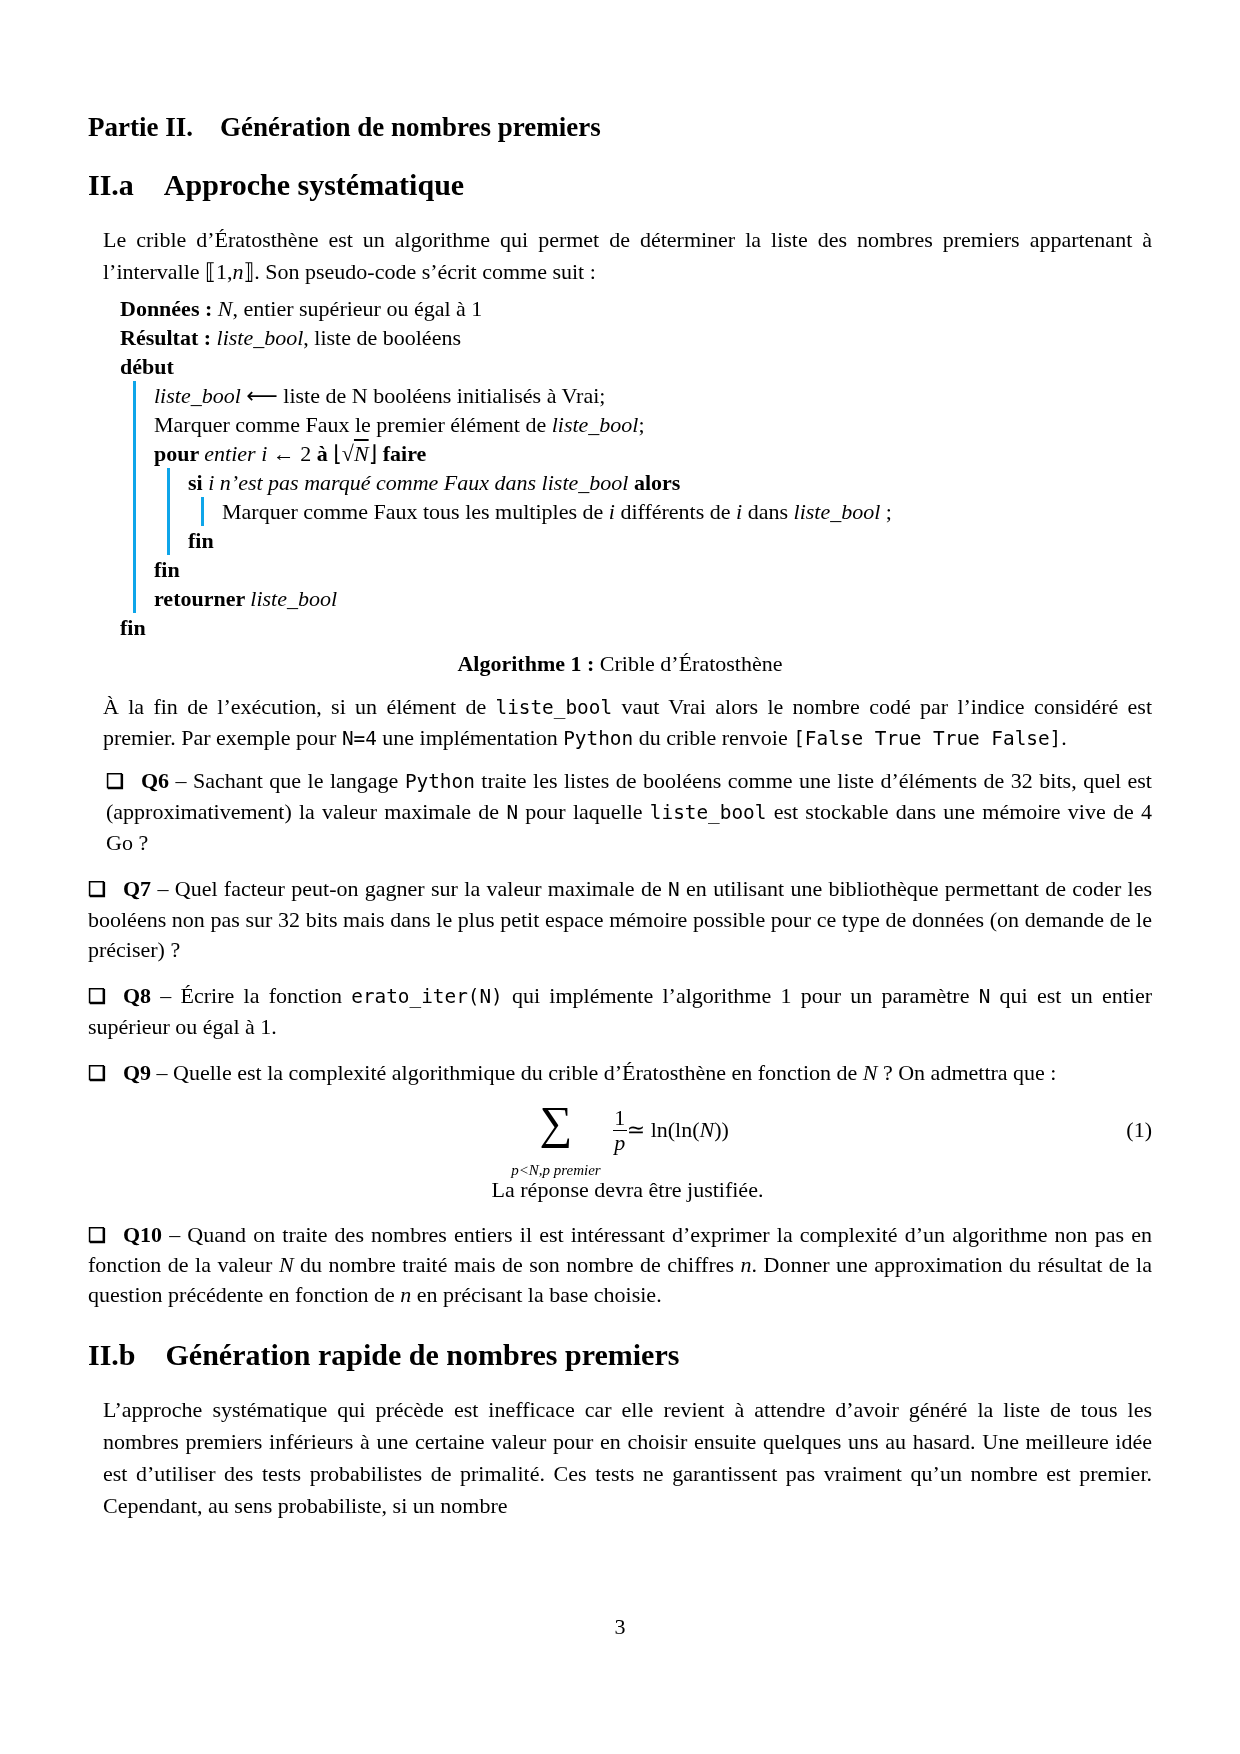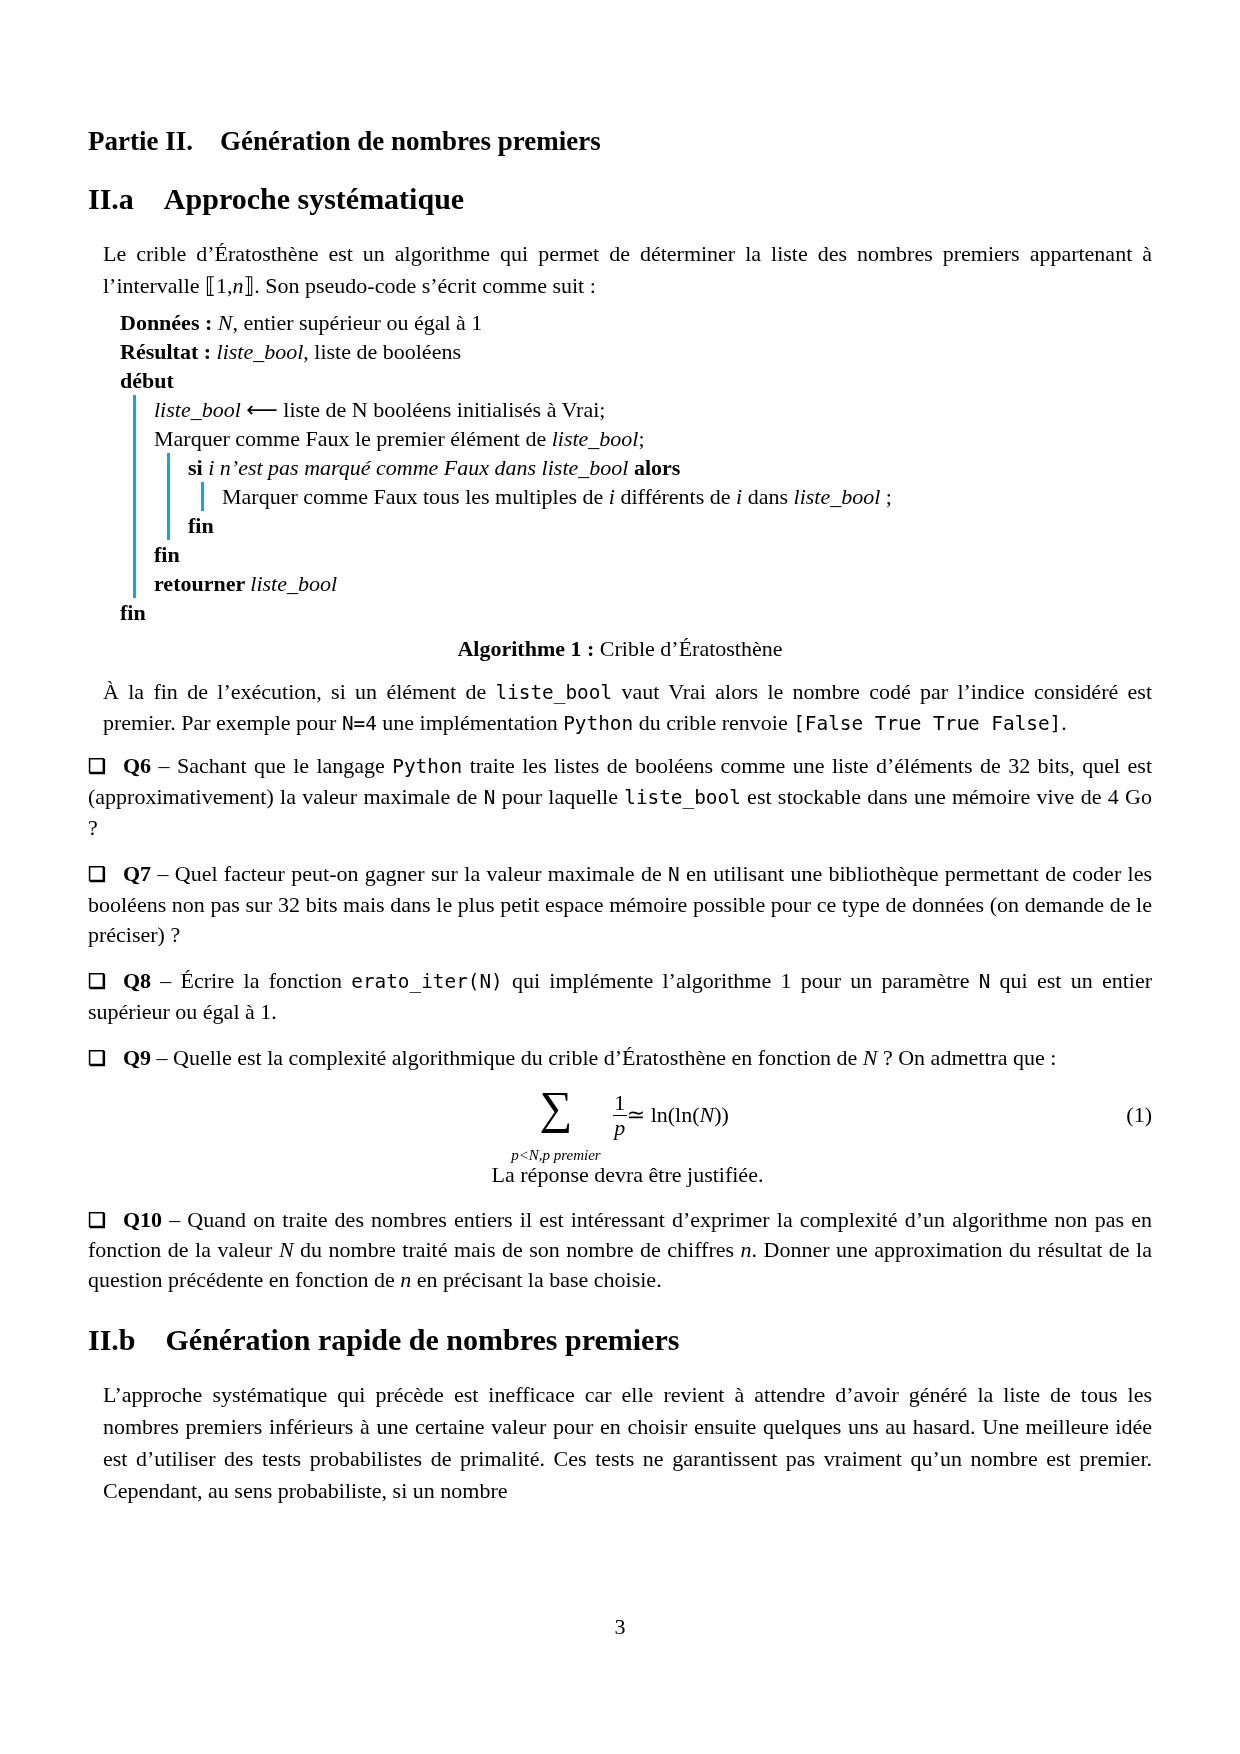--- a/index.html
+++ b/index.html
@@ -4,35 +4,35 @@
 <style>
   html,body{margin:0;padding:0;background:#ffffff;}
   .page{
     position:relative;
     width:1240px;height:1754px;
     background:#ffffff;color:#000000;
     font-family:"Liberation Serif", serif;
     font-size:22px;line-height:30px;
     overflow:hidden;
   }
-  .content{position:absolute;left:88px;top:14px;width:1064px;}
+  .content{position:absolute;left:88px;top:0;width:1064px;}
   .title{margin:112px 0 0 0;font-size:27px;font-weight:bold;line-height:30px;}
   .heading{margin:28px 0 0 0;font-size:30px;font-weight:bold;line-height:30px;}
   .heading.hb{margin-top:30px;}
   .para{margin:24px 0 0 15px;text-align:justify;line-height:32px;}
   .para.exec{margin-top:14px;line-height:30px;}
   .para.note{margin-top:8px;text-align:center;}
   
   .algo{margin:6px 0 0 32px;line-height:29px;}
   .algo-line{white-space:nowrap;}
   .algo-block{border-left:3px solid #0ea5e9;margin-left:13px;padding-left:18px;}
   .caption{margin-top:8px;text-align:center;line-height:28px;}
   
   .qpara{margin:16px 0 0 0;text-align:justify;line-height:30px;}
-  .qpara.q6{margin-top:12px;}
+  .qpara.q6{margin-top:12px;margin-left:18px;}
   .qpara.q10{margin-top:14px;}
   .qicon{display:inline-block;margin-right:17px;font-size:20px;font-weight:bold;}
   
   .seg-b{font-weight:bold;}
   .seg-i{font-style:italic;}
   .seg-tt{font-family:"DejaVu Sans Mono", monospace;font-size:0.88em;}
   .seg-ov{font-style:italic;text-decoration:overline;}
   
   .equation{position:relative;margin-top:6px;height:72px;}
   .eq-center{display:flex;justify-content:center;align-items:center;height:100%;}
@@ -59,20 +59,21 @@
 
     <p class="para"><span>Le crible d’Ératosthène est un algorithme qui permet de déterminer la liste des nombres premiers appartenant à l’intervalle ⟦1,</span><span class="seg-i">n</span><span>⟧. Son pseudo-code s’écrit comme suit :</span></p>
 
     <div class="algo">
       <div class="algo-line"><span class="seg-b">Données : </span><span class="seg-i">N</span><span>, entier supérieur ou égal à 1</span></div>
       <div class="algo-line"><span class="seg-b">Résultat : </span><span class="seg-i">liste_bool</span><span>, liste de booléens</span></div>
       <div class="algo-line"><span class="seg-b">début</span></div>
       <div class="algo-block">
         <div class="algo-line"><span class="seg-i">liste_bool</span><span> ⟵ liste de N booléens initialisés à Vrai;</span></div>
         <div class="algo-line"><span>Marquer comme Faux le premier élément de </span><span class="seg-i">liste_bool</span><span>;</span></div>
+        <div class="algo-line"><span class="seg-b">pour </span><span class="seg-i">entier i </span><span>← 2 </span><span class="seg-b">à </span><span>⌊√</span><span class="seg-ov">N</span><span>⌋ </span><span class="seg-b">faire</span></div>
         <div class="algo-block">
           <div class="algo-line"><span class="seg-b">si </span><span class="seg-i">i n’est pas marqué comme Faux dans liste_bool </span><span class="seg-b">alors</span></div>
           <div class="algo-block">
             <div class="algo-line"><span>Marquer comme Faux tous les multiples de </span><span class="seg-i">i</span><span> différents de </span><span class="seg-i">i</span><span> dans </span><span class="seg-i">liste_bool</span><span> ;</span></div>
           </div>
           <div class="algo-line"><span class="seg-b">fin</span></div>
         </div>
         <div class="algo-line"><span class="seg-b">fin</span></div>
         <div class="algo-line"><span class="seg-b">retourner </span><span class="seg-i">liste_bool</span></div>
       </div>

